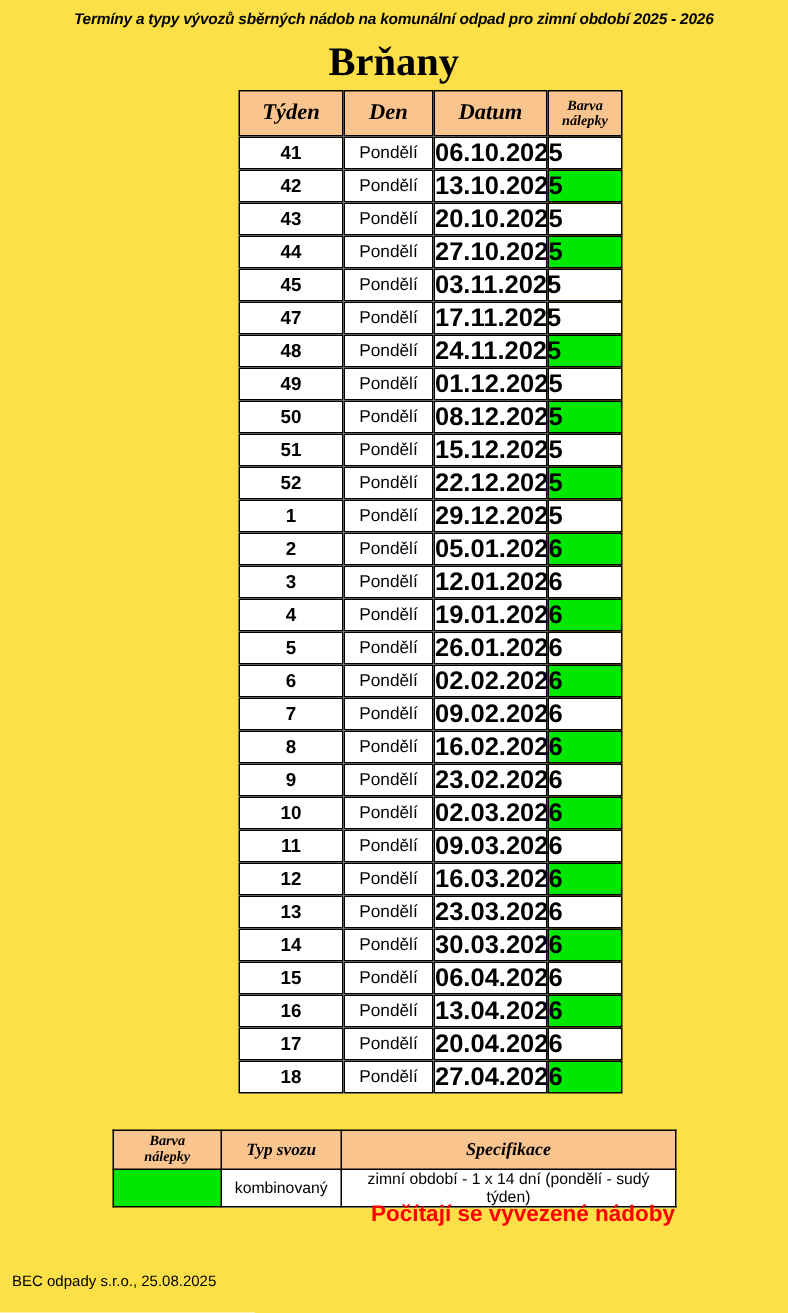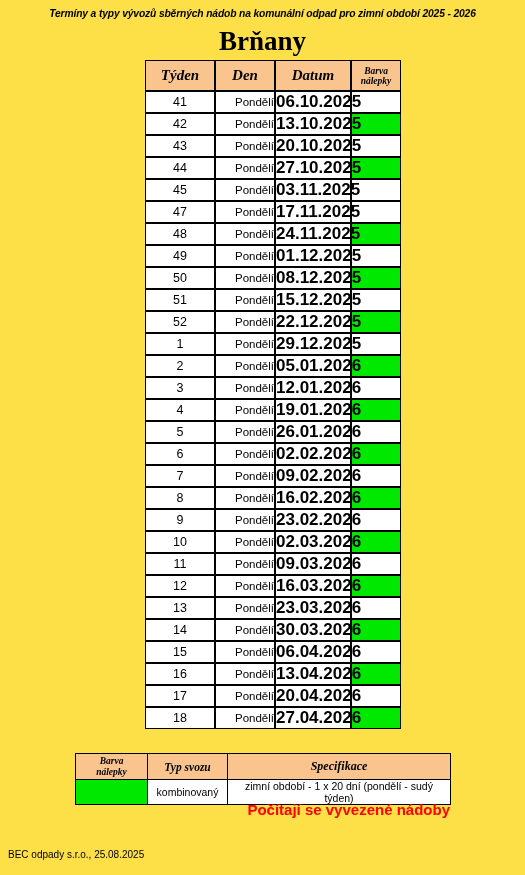--- a/index.html
+++ b/index.html
@@ -37,21 +37,21 @@
     font-weight: bold;
     font-size: 27px;
     line-height: 30px;
     color: #000000;
   }
 
   
   .schedule-wrap {
     position: absolute;
     top: 60px;
-    left: 135px;
+    left: 149px;
     width: 252px;
     padding-left: 10px;
   }
   table.schedule {
     border-collapse: separate;
     border-spacing: 0 0;
     width: 256px;
     table-layout: fixed;
   }
   table.schedule col.c-week  { width: 70px; }
@@ -80,28 +80,27 @@
     font-size: 9.5px;
     line-height: 10.5px;
     font-family: "Liberation Serif", serif;
     font-weight: bold;
     font-style: italic;
     overflow: hidden;
     padding: 1px 0 0 0;
   }
   table.schedule tbody td.cell-week {
     font-size: 12.5px;
-    font-weight: normal;
+    font-weight: bold;
     font-family: "Liberation Sans", sans-serif;
   }
   table.schedule tbody td.cell-day {
     font-size: 11.5px;
     font-weight: normal;
     font-family: "Liberation Sans", sans-serif;
-    text-align: right;
   }
   table.schedule tbody td.cell-date {
     font-size: 17px;
     font-weight: bold;
     font-family: "Liberation Sans", sans-serif;
   }
   table.schedule tbody td.cell-color { padding: 0; }
   .swatch { width: 100%; height: 100%; min-height: 17px; display: block; }
   .swatch.on  { background: #00E800; }
   .swatch.off { background: #ffffff; }
@@ -448,21 +447,21 @@
           <th class="lh-type">Typ svozu</th>
           <th class="lh-spec">Specifikace</th>
         </tr>
       </thead>
       <tbody id="legend-body">
           <tr>
             <td class="lc-color">
               <span class="swatch on" style="background: rgb(0, 232, 0);"></span>
             </td>
             <td class="lc-type">kombinovaný</td>
-            <td class="lc-spec">zimní období - 1 x 20 dní (pondělí - sudý týden)</td>
+            <td class="lc-spec">zimní období - 1 x 14 dní (pondělí - sudý týden)</td>
           </tr>
         </tbody>
     </table>
   </div>
 
   <div class="notice">Počítají se vyvezené nádoby</div>
 
   <div class="footer">BEC odpady s.r.o., 25.08.2025</div>
 
 </div>

